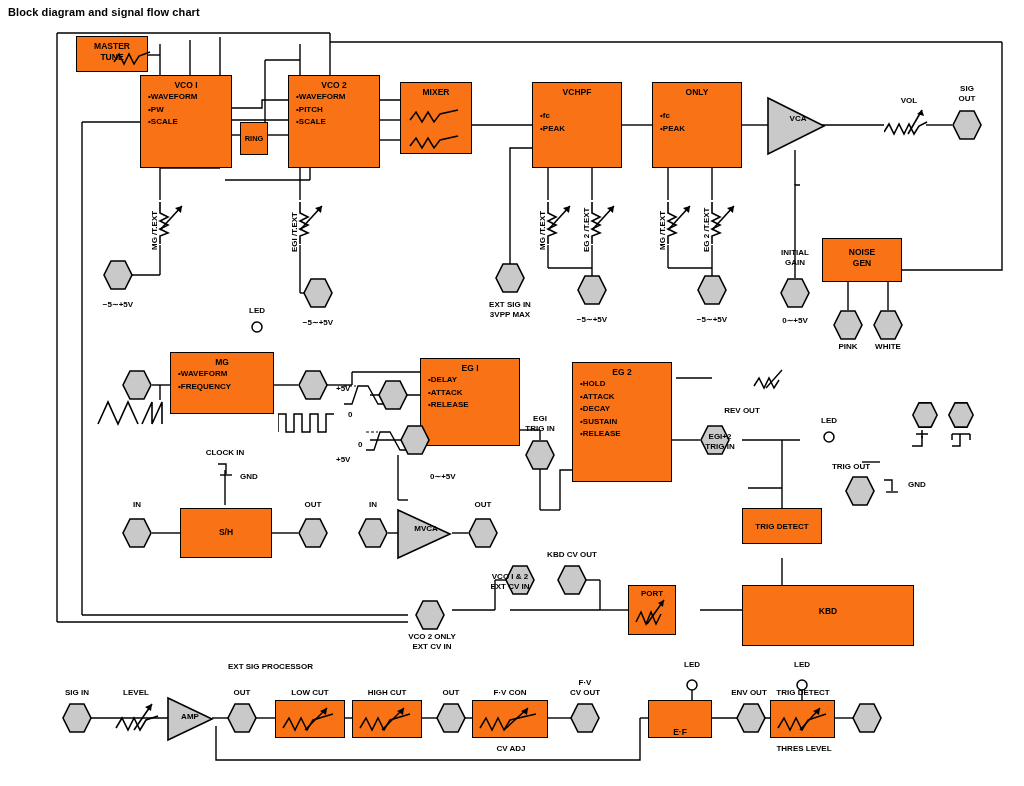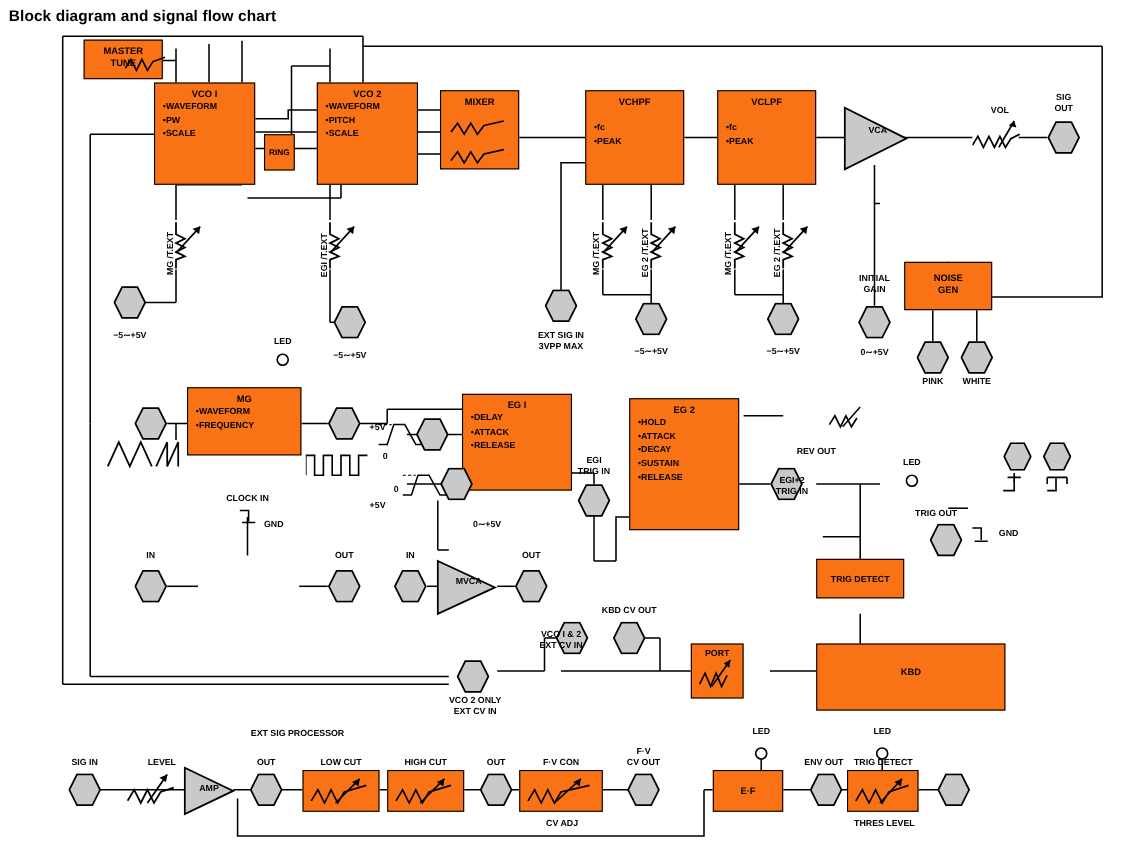--- a/index.html
+++ b/index.html
@@ -1,18 +1,18 @@
 <!DOCTYPE html>
 <html><head>
 <meta charset="utf-8">
 <style>
   html,body{margin:0;padding:0;background:#fff;}
   body{width:1024px;height:786px;position:relative;font-family:"Liberation Sans",sans-serif;color:#000;overflow:hidden;}
   #stage{position:absolute;left:0;top:0;width:1024px;height:786px;}
-  .title{position:absolute;left:8px;top:6px;font-size:14px;font-weight:bold;letter-spacing:0.1px;}
+  .title{position:absolute;left:8px;top:6px;font-size:11px;font-weight:bold;letter-spacing:0.1px;}
   svg#wires{position:absolute;left:0;top:0;width:1024px;height:786px;}
   .box{position:absolute;background:#f97316;border:1.6px solid #000;box-sizing:border-box;}
   .box .bt{font-size:8.5px;line-height:11px;text-align:center;padding-top:4px;font-weight:bold;}
   .box .bl{font-size:8px;line-height:12.5px;padding-left:7px;font-weight:bold;}
   .lbl{position:absolute;font-size:8px;font-weight:bold;line-height:10px;white-space:pre;}
   .lbl.c{text-align:center;}
   .rot{transform-origin:left top;}
   .hex{position:absolute;}
   .hexs{display:block;}
   .tri{position:absolute;}
@@ -188,21 +188,21 @@
     <div class="bt">MIXER</div>
   </div>
 
   <div class="box" style="left:532px;top:82px;width:90px;height:86px;">
     <div class="bt">VCHPF</div>
     <div class="bl" style="padding-top:12px">•fc</div>
     <div class="bl">•PEAK</div>
   </div>
 
   <div class="box" style="left:652px;top:82px;width:90px;height:86px;">
-    <div class="bt">VCLPF</div>
+    <div class="bt">ONLY</div>
     <div class="bl" style="padding-top:12px">•fc</div>
     <div class="bl">•PEAK</div>
   </div>
 
   <div class="box" style="left:822px;top:238px;width:80px;height:44px;">
     <div class="bt" style="padding-top:8px">NOISE</div>
     <div class="bt" style="padding-top:0">GEN</div>
   </div>
 
   <div class="box" style="left:170px;top:352px;width:104px;height:62px;">
@@ -220,38 +220,41 @@
 
   <div class="box" style="left:572px;top:362px;width:100px;height:120px;">
     <div class="bt">EG 2</div>
     <div class="bl">•HOLD</div>
     <div class="bl">•ATTACK</div>
     <div class="bl">•DECAY</div>
     <div class="bl">•SUSTAIN</div>
     <div class="bl">•RELEASE</div>
   </div>
 
+  <div class="box" style="left:180px;top:508px;width:92px;height:50px;">
+    <div class="bt" style="padding-top:18px">S/H</div>
+  </div>
 
   <div class="box" style="left:742px;top:508px;width:80px;height:36px;">
     <div class="bt" style="padding-top:12px;font-size:8px">TRIG DETECT</div>
   </div>
 
   <div class="box" style="left:628px;top:585px;width:48px;height:50px;">
     <div class="bt" style="padding-top:2px;font-size:8px">PORT</div>
   </div>
 
   <div class="box" style="left:742px;top:585px;width:172px;height:61px;">
     <div class="bt" style="padding-top:20px">KBD</div>
   </div>
 
   <div class="box" style="left:275px;top:700px;width:70px;height:38px;"></div>
   <div class="box" style="left:352px;top:700px;width:70px;height:38px;"></div>
   <div class="box" style="left:472px;top:700px;width:76px;height:38px;"></div>
   <div class="box" style="left:648px;top:700px;width:64px;height:38px;">
-    <div class="bt" style="padding-top:13px">E·F</div>
+    <div class="bt" style="padding-top:26px">E·F</div>
   </div>
   <div class="box" style="left:770px;top:700px;width:65px;height:38px;"></div>
 
   <svg class="tri" style="left:766px;top:96px;width:60px;height:60px;" viewBox="0 0 60 60">
     <polygon points="2,2 58,30 2,58" fill="#c9c9c9" stroke="#000" stroke-width="1.6"></polygon>
   </svg>
   <svg class="tri" style="left:396px;top:508px;width:56px;height:52px;" viewBox="0 0 56 52">
     <polygon points="2,2 54,26 2,50" fill="#c9c9c9" stroke="#000" stroke-width="1.6"></polygon>
   </svg>
   <svg class="tri" style="left:166px;top:696px;width:48px;height:46px;" viewBox="0 0 48 46">
@@ -520,21 +523,21 @@
   <div class="lbl c" style="left:468px;top:500px;width:30px;">OUT</div>
   <div class="lbl" style="left:430px;top:472px;">0∼+5V</div>
   <div class="lbl c" style="left:525px;top:550px;width:94px;">KBD CV OUT</div>
   <div class="lbl c" style="left:474px;top:572px;width:72px;">VCO I &amp; 2
 EXT CV IN</div>
   <div class="lbl c" style="left:392px;top:632px;width:80px;">VCO 2 ONLY
 EXT CV IN</div>
 
   <div class="lbl" style="left:228px;top:662px;">EXT SIG PROCESSOR</div>
   <div class="lbl c" style="left:50px;top:688px;width:54px;">SIG IN</div>
-  <div class="lbl c" style="left:112px;top:688px;width:48px;text-align:right;">LEVEL</div>
+  <div class="lbl c" style="left:112px;top:688px;width:48px;">LEVEL</div>
   <div class="lbl c" style="left:227px;top:688px;width:30px;">OUT</div>
   <div class="lbl c" style="left:436px;top:688px;width:30px;">OUT</div>
   <div class="lbl c" style="left:558px;top:678px;width:54px;">F·V
 CV OUT</div>
   <div class="lbl c" style="left:474px;top:744px;width:74px;">CV ADJ</div>
   <div class="lbl c" style="left:678px;top:660px;width:28px;">LED</div>
   <div class="lbl c" style="left:712px;top:688px;width:74px;">ENV OUT</div>
   <div class="lbl c" style="left:788px;top:660px;width:28px;">LED</div>
   <div class="lbl c" style="left:762px;top:744px;width:84px;">THRES LEVEL</div>
 

